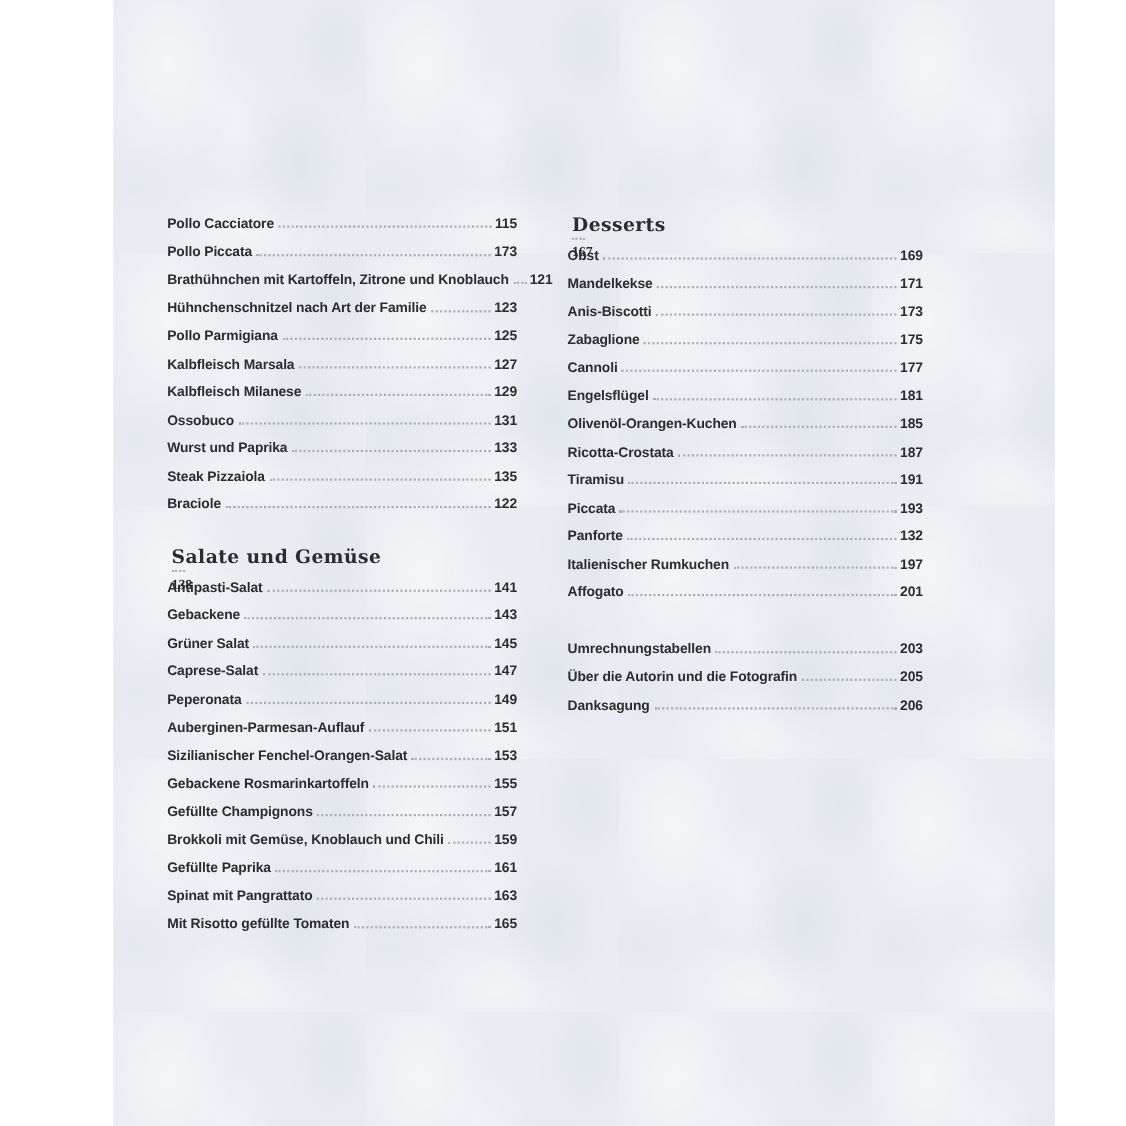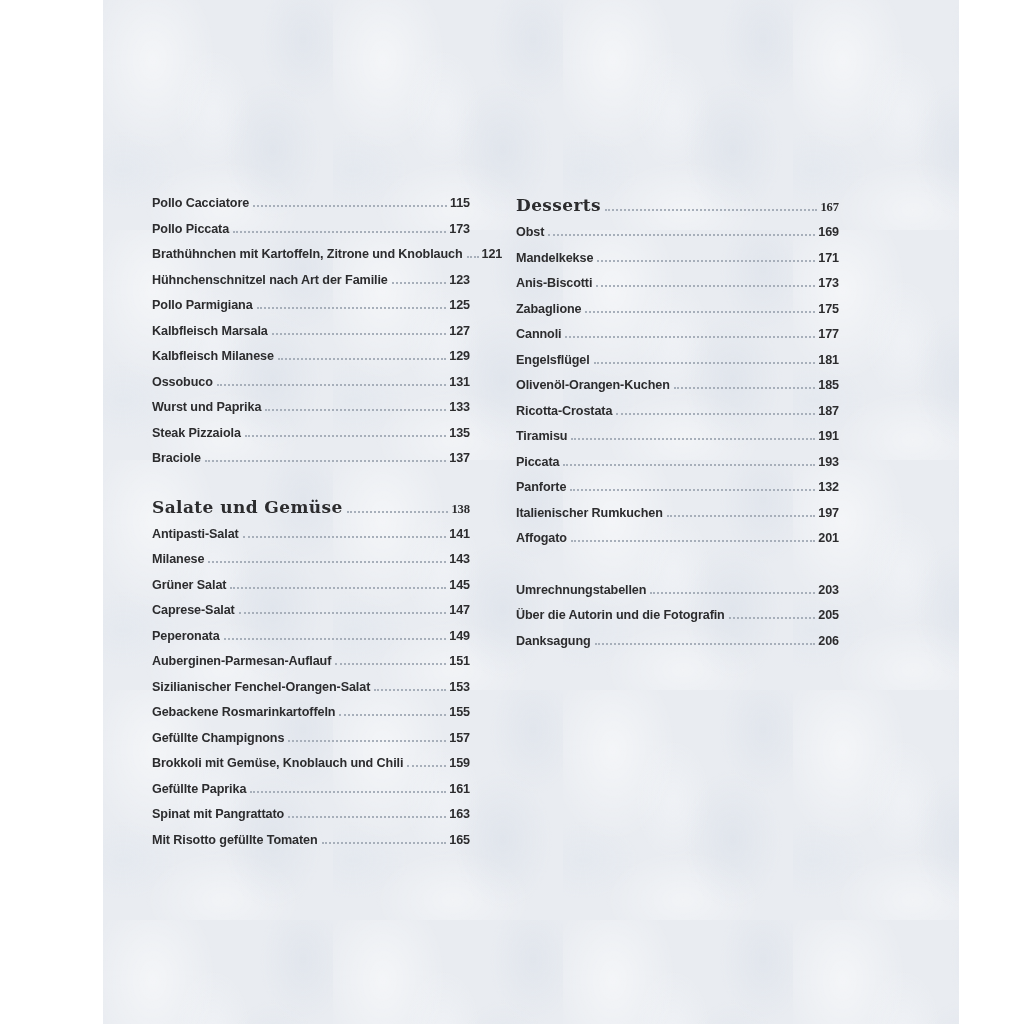--- a/index.html
+++ b/index.html
@@ -50,20 +50,21 @@
     height:0;
   }
   .row .num{flex:0 0 auto;}
 
   .row.heading{
     height:29px;
     font-family:"DejaVu Serif", serif;
     font-size:17px;
     letter-spacing:0.4px;
     line-height:22px;
+    flex-direction:column;
   }
   .row.heading .num{
     font-family:Liberation Serif, serif;
     font-size:12.6px;
     letter-spacing:-0.1px;
   }
   .gap-before{margin-top:21px;text-align:center;}
   .backmatter-gap{margin-top:26px;}
 </style>
 </head>
@@ -118,34 +119,34 @@
           <span class="num">133</span>
         </div>
         <div class="row">
           <span class="lbl">Steak Pizzaiola</span>
           <span class="leader"></span>
           <span class="num">135</span>
         </div>
         <div class="row">
           <span class="lbl">Braciole</span>
           <span class="leader"></span>
-          <span class="num">137</span>
+          <span class="num">122</span>
         </div>
         <div class="row heading gap-before">
           <span class="lbl">Salate und Gemüse</span>
           <span class="leader"></span>
           <span class="num">138</span>
         </div>
         <div class="row">
           <span class="lbl">Antipasti-Salat</span>
           <span class="leader"></span>
           <span class="num">141</span>
         </div>
         <div class="row">
-          <span class="lbl">Milanese</span>
+          <span class="lbl">Gebackene</span>
           <span class="leader"></span>
           <span class="num">143</span>
         </div>
         <div class="row">
           <span class="lbl">Grüner Salat</span>
           <span class="leader"></span>
           <span class="num">145</span>
         </div>
         <div class="row">
           <span class="lbl">Caprese-Salat</span>

